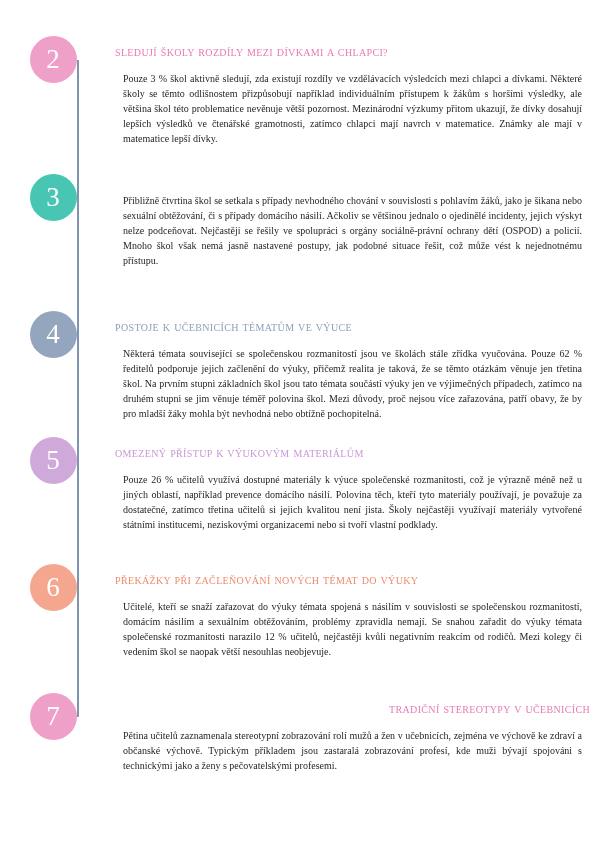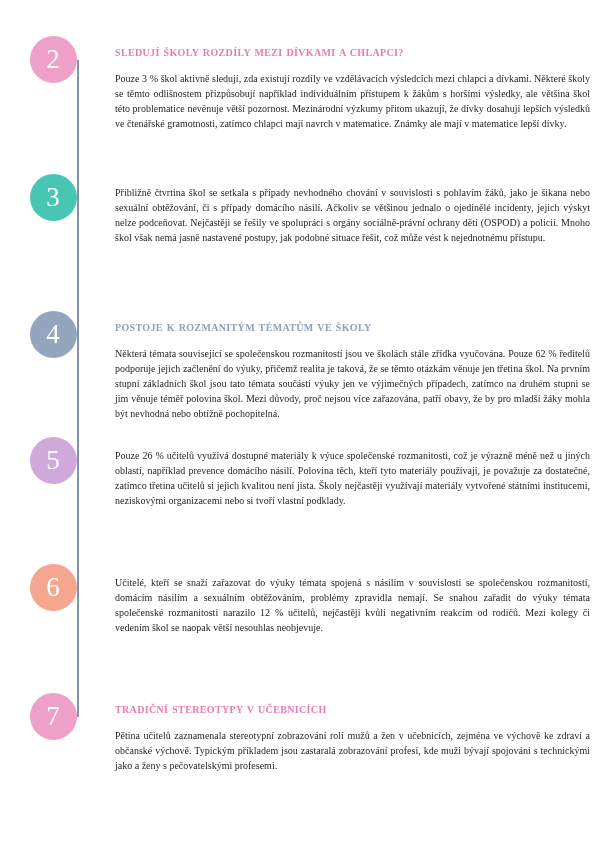--- a/index.html
+++ b/index.html
@@ -46,31 +46,31 @@
     font-weight: 400;
     font-family: "Liberation Serif", "DejaVu Serif", serif;
   }
   .text-col {
     width: 475px;
     flex: 0 0 475px;
     padding-top: 11px;
   }
   .section-heading {
     font-size: 10px;
-    font-weight: bold;
+    font-weight: normal;
     letter-spacing: 0.35px;
     word-spacing: 1px;
     margin: 0 0 13px 0;
   }
   .section-body {
     font-size: 10px;
     line-height: 15px;
     color: #1f1f1f;
     text-align: justify;
-    margin: 0;
+    margin: 8px;
     hyphens: auto;
   }
   
   .s0 { top: 36px; }
   .s1 { top: 174px; }
   .s2 { top: 311px; }
   .s3 { top: 437px; }
   .s4 { top: 564px; }
   .s5 { top: 693px; }
 </style>
@@ -98,46 +98,48 @@
     <div class="text-col">
       <p class="section-body" lang="cs">Přibližně čtvrtina škol se setkala s případy nevhodného chování v souvislosti s pohlavím žáků, jako je šikana nebo sexuální obtěžování, či s případy domácího násilí. Ačkoliv se většinou jednalo o ojedinělé incidenty, jejich výskyt nelze podceňovat. Nejčastěji se řešily ve spolupráci s orgány sociálně-právní ochrany dětí (OSPOD) a policií. Mnoho škol však nemá jasně nastavené postupy, jak podobné situace řešit, což může vést k nejednotnému přístupu.</p>
     </div>
   </div>
 
   <div class="section s2">
     <div class="circle-col">
       <div class="number-circle" style="background: rgb(147, 166, 190);">4</div>
     </div>
     <div class="text-col">
-      <h2 class="section-heading" style="color: rgb(139, 160, 187);">POSTOJE K ROZMANITÝM TÉMATŮM VE ŠKOLY</h2>
+      <h2 class="section-heading" style="color: rgb(139, 160, 187);">POSTOJE K UČEBNICÍCH TÉMATŮM VE VÝUCE</h2>
       <p class="section-body" lang="cs">Některá témata související se společenskou rozmanitostí jsou ve školách stále zřídka vyučována. Pouze 62 % ředitelů podporuje jejich začlenění do výuky, přičemž realita je taková, že se těmto otázkám věnuje jen třetina škol. Na prvním stupni základních škol jsou tato témata součástí výuky jen ve výjimečných případech, zatímco na druhém stupni se jim věnuje téměř polovina škol. Mezi důvody, proč nejsou více zařazována, patří obavy, že by pro mladší žáky mohla být nevhodná nebo obtížně pochopitelná.</p>
     </div>
   </div>
 
   <div class="section s3">
     <div class="circle-col">
       <div class="number-circle" style="background: rgb(207, 169, 218);">5</div>
     </div>
     <div class="text-col">
+      <h2 class="section-heading" style="color: rgb(200, 151, 214);">OMEZENÝ PŘÍSTUP K VÝUKOVÝM MATERIÁLŮM</h2>
       <p class="section-body" lang="cs">Pouze 26 % učitelů využívá dostupné materiály k výuce společenské rozmanitosti, což je výrazně méně než u jiných oblastí, například prevence domácího násilí. Polovina těch, kteří tyto materiály používají, je považuje za dostatečné, zatímco třetina učitelů si jejich kvalitou není jista. Školy nejčastěji využívají materiály vytvořené státními institucemi, neziskovými organizacemi nebo si tvoří vlastní podklady.</p>
     </div>
   </div>
 
   <div class="section s4">
     <div class="circle-col">
       <div class="number-circle" style="background: rgb(244, 167, 142);">6</div>
     </div>
     <div class="text-col">
+      <h2 class="section-heading" style="color: rgb(238, 138, 109);">PŘEKÁŽKY PŘI ZAČLEŇOVÁNÍ NOVÝCH TÉMAT DO VÝUKY</h2>
       <p class="section-body" lang="cs">Učitelé, kteří se snaží zařazovat do výuky témata spojená s násilím v souvislosti se společenskou rozmanitostí, domácím násilím a sexuálním obtěžováním, problémy zpravidla nemají. Se snahou zařadit do výuky témata společenské rozmanitosti narazilo 12 % učitelů, nejčastěji kvůli negativním reakcím od rodičů. Mezi kolegy či vedením škol se naopak větší nesouhlas neobjevuje.</p>
     </div>
   </div>
 
   <div class="section s5">
     <div class="circle-col">
       <div class="number-circle" style="background: rgb(239, 160, 201);">7</div>
     </div>
     <div class="text-col">
-      <h2 class="section-heading" style="color: rgb(232, 122, 180);">TRADIČNÍ STEREOTYPY V UČEBNICÍCH</h2>
+      <h2 class="section-heading" style="color: rgb(232, 122, 180); text-align: right;">TRADIČNÍ STEREOTYPY V UČEBNICÍCH</h2>
       <p class="section-body" lang="cs">Pětina učitelů zaznamenala stereotypní zobrazování rolí mužů a žen v učebnicích, zejména ve výchově ke zdraví a občanské výchově. Typickým příkladem jsou zastaralá zobrazování profesí, kde muži bývají spojováni s technickými jako a ženy s pečovatelskými profesemi.</p>
     </div>
   </div>
 
 </div>
 
 </body></html>

